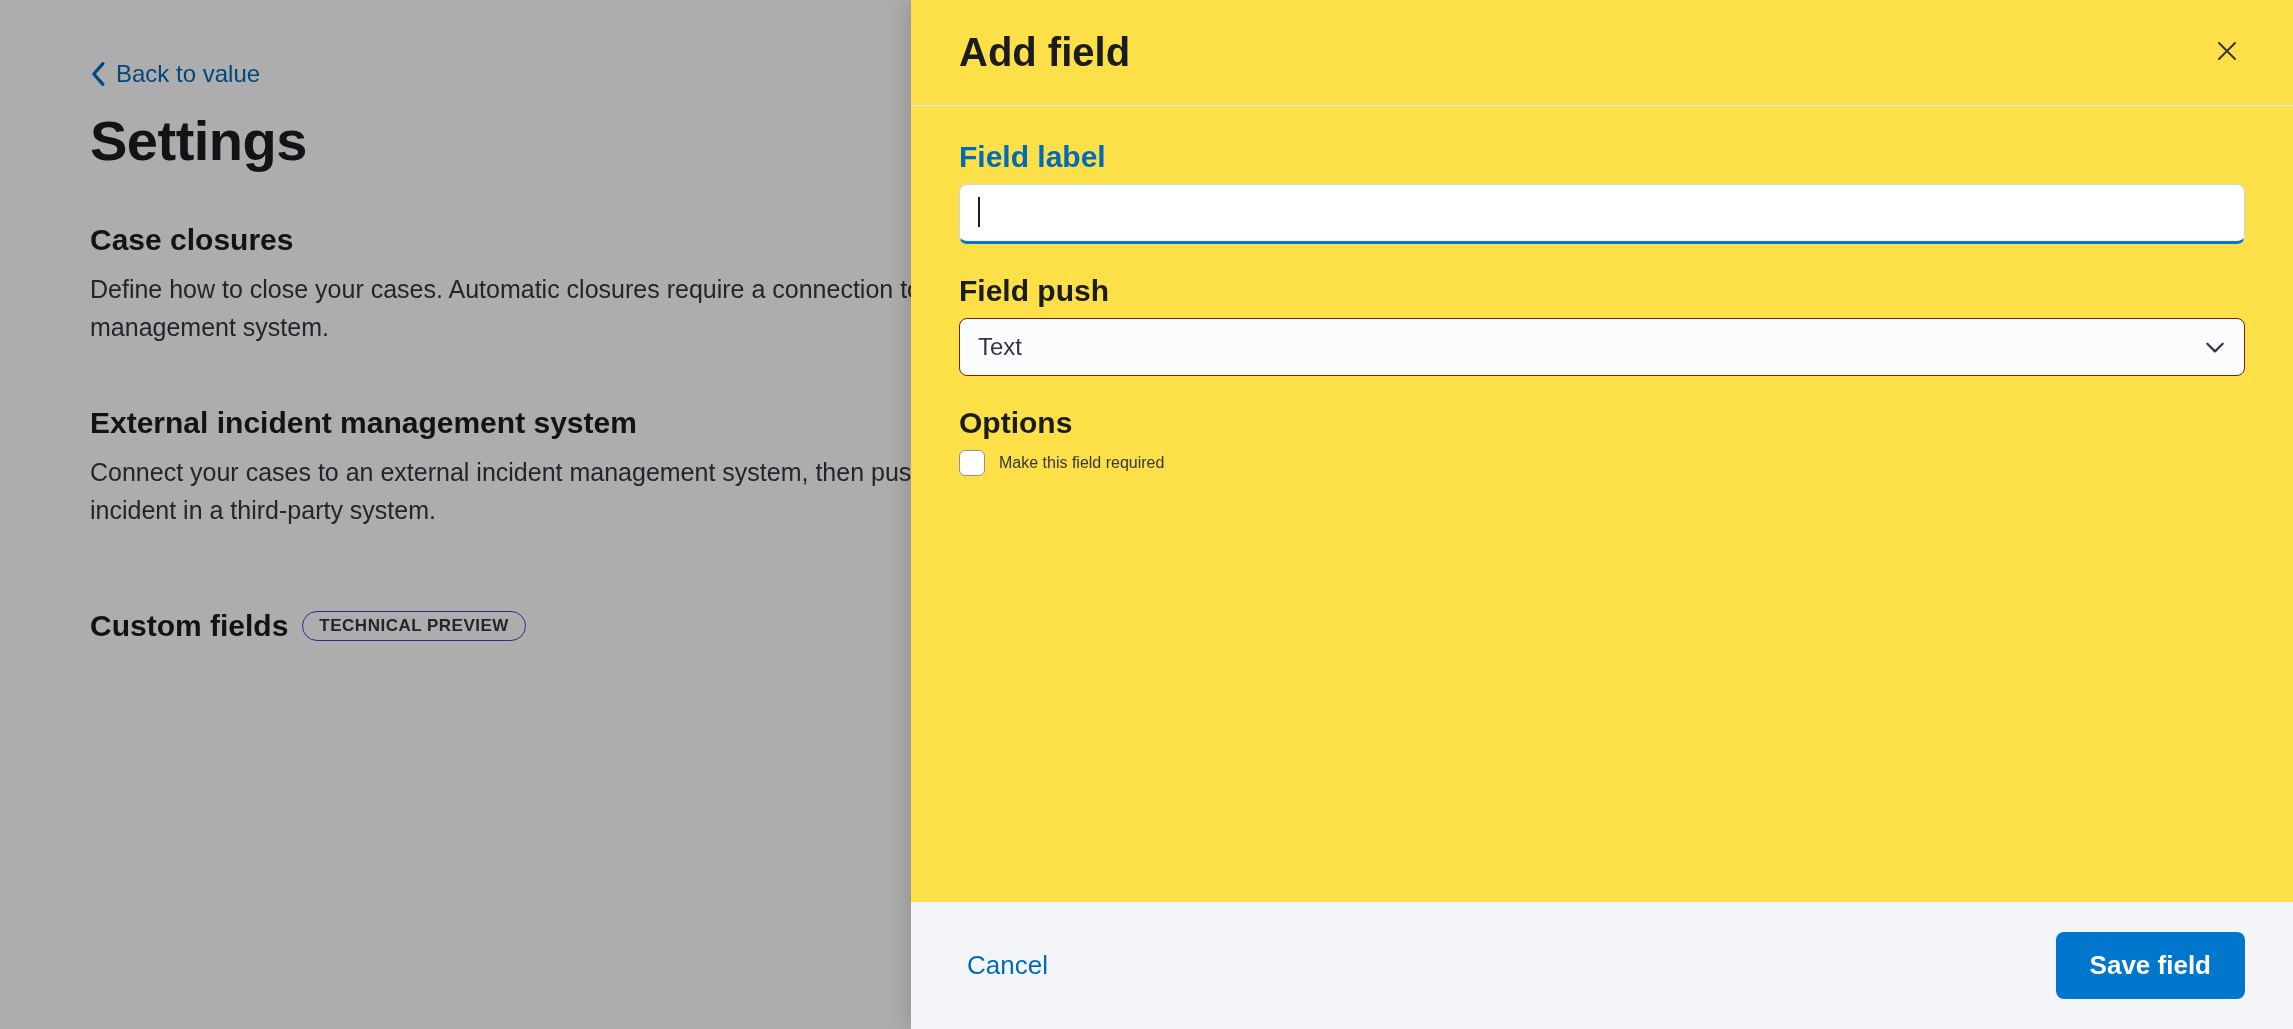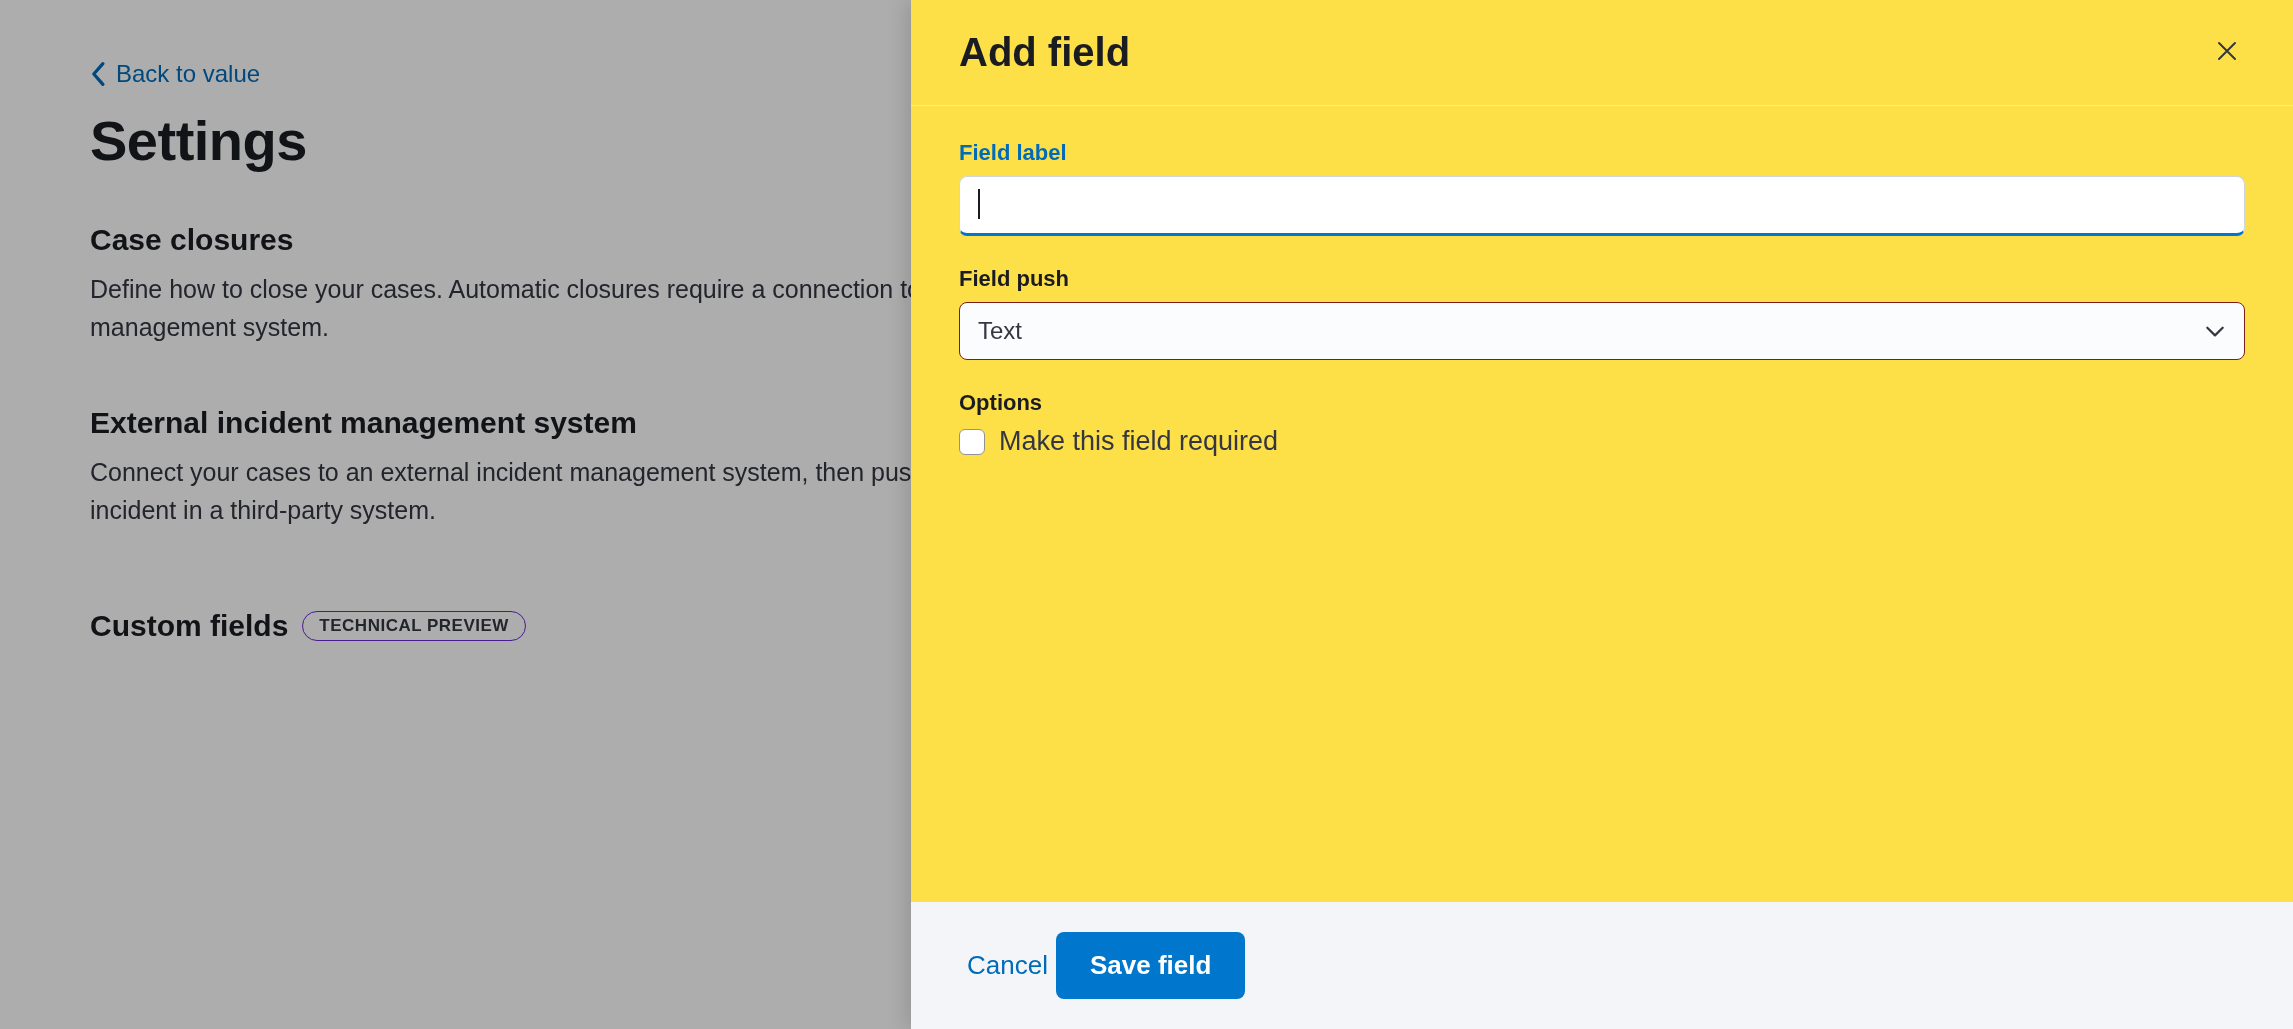--- a/index.html
+++ b/index.html
@@ -114,21 +114,21 @@
     .flyout-body {
       flex: 1 1 auto;
       padding: 34px 48px;
       overflow: auto;
     }
     .form-row {
       margin-bottom: 30px;
     }
     .form-label {
       display: block;
-      font-size: 22px;
+      font-size: 30px;
       font-weight: 600;
       color: #1a1c21;
       margin-bottom: 10px;
     }
     .form-label.active {
       color: #006bb8;
     }
     .text-input {
       width: 100%;
       height: 60px;
@@ -169,28 +169,29 @@
     }
     .checkbox-box {
       width: 26px;
       height: 26px;
       border: 1.5px solid #919296;
       border-radius: 6px;
       background: #fff;
       cursor: pointer;
     }
     .checkbox-label {
-      font-size: 27px;
+      font-size: 16px;
       color: #343741;
     }
     .flyout-footer {
       background: #f3f5f9;
       padding: 30px 48px;
       display: flex;
       align-items: center;
+      justify-content: space-between;
     }
     .btn-cancel {
       background: none;
       border: none;
       color: #006bb8;
       font-size: 26px;
       font-weight: 500;
       cursor: pointer;
       padding: 14px 8px;
     }

